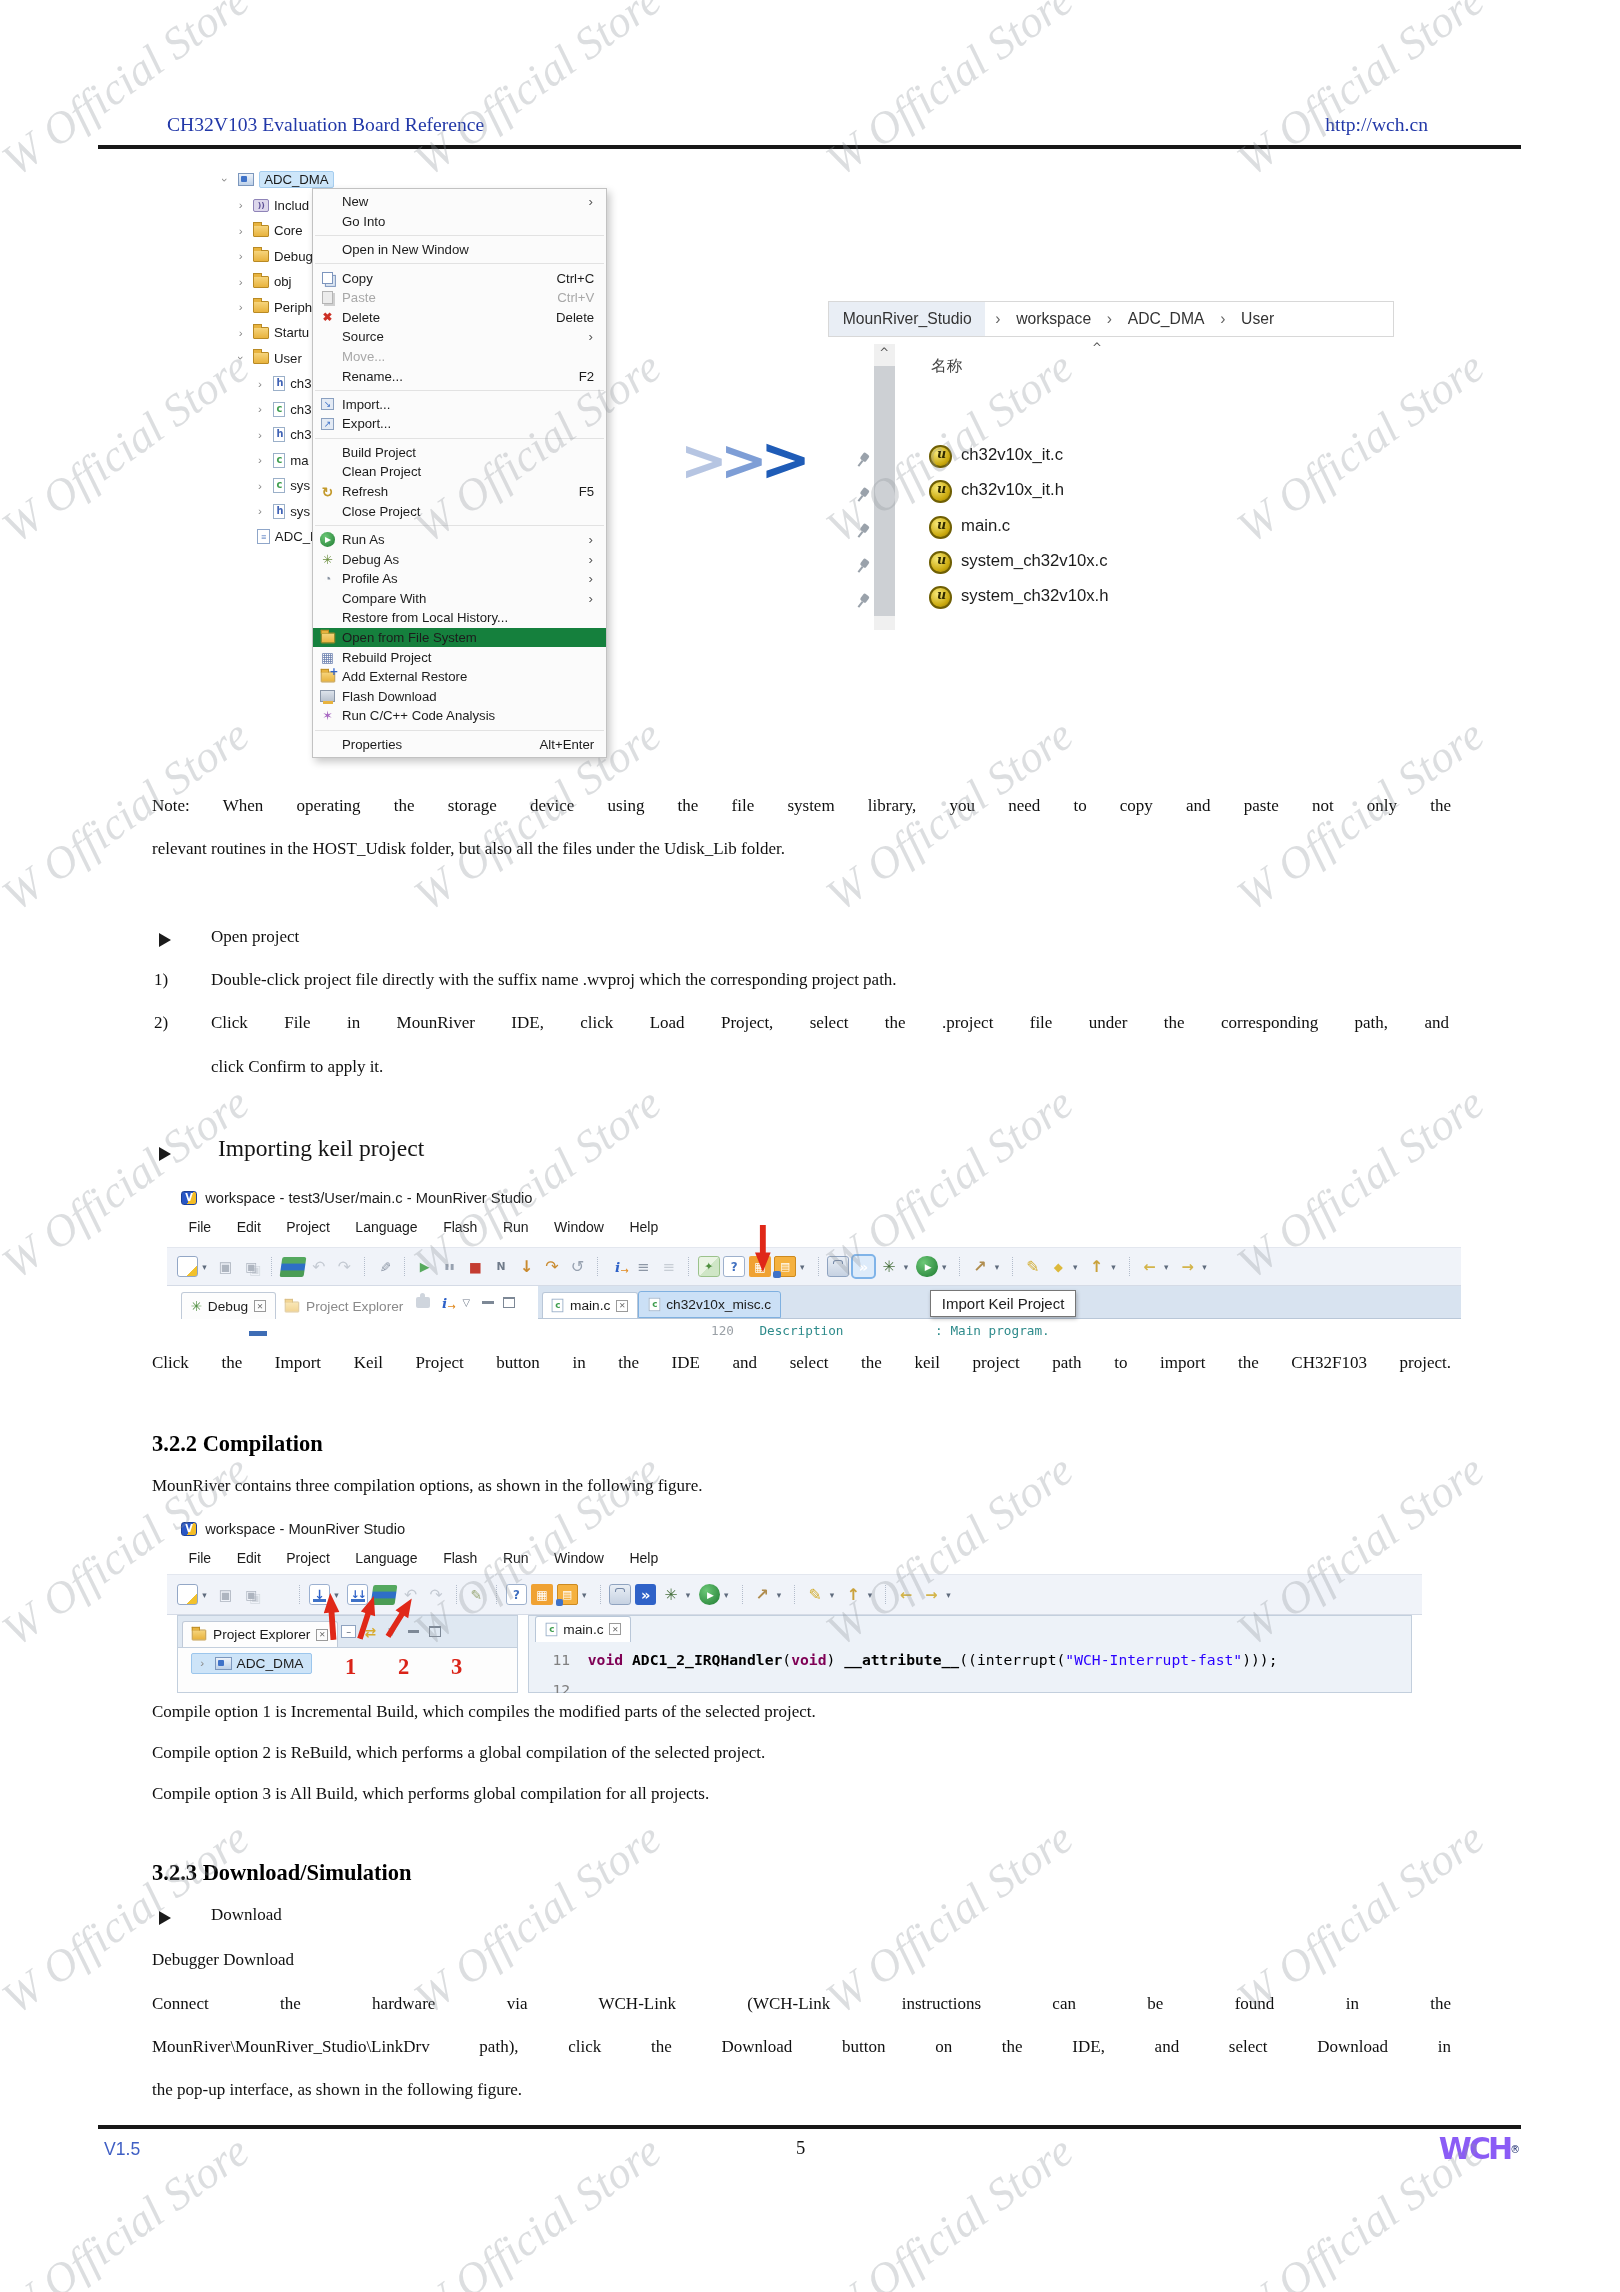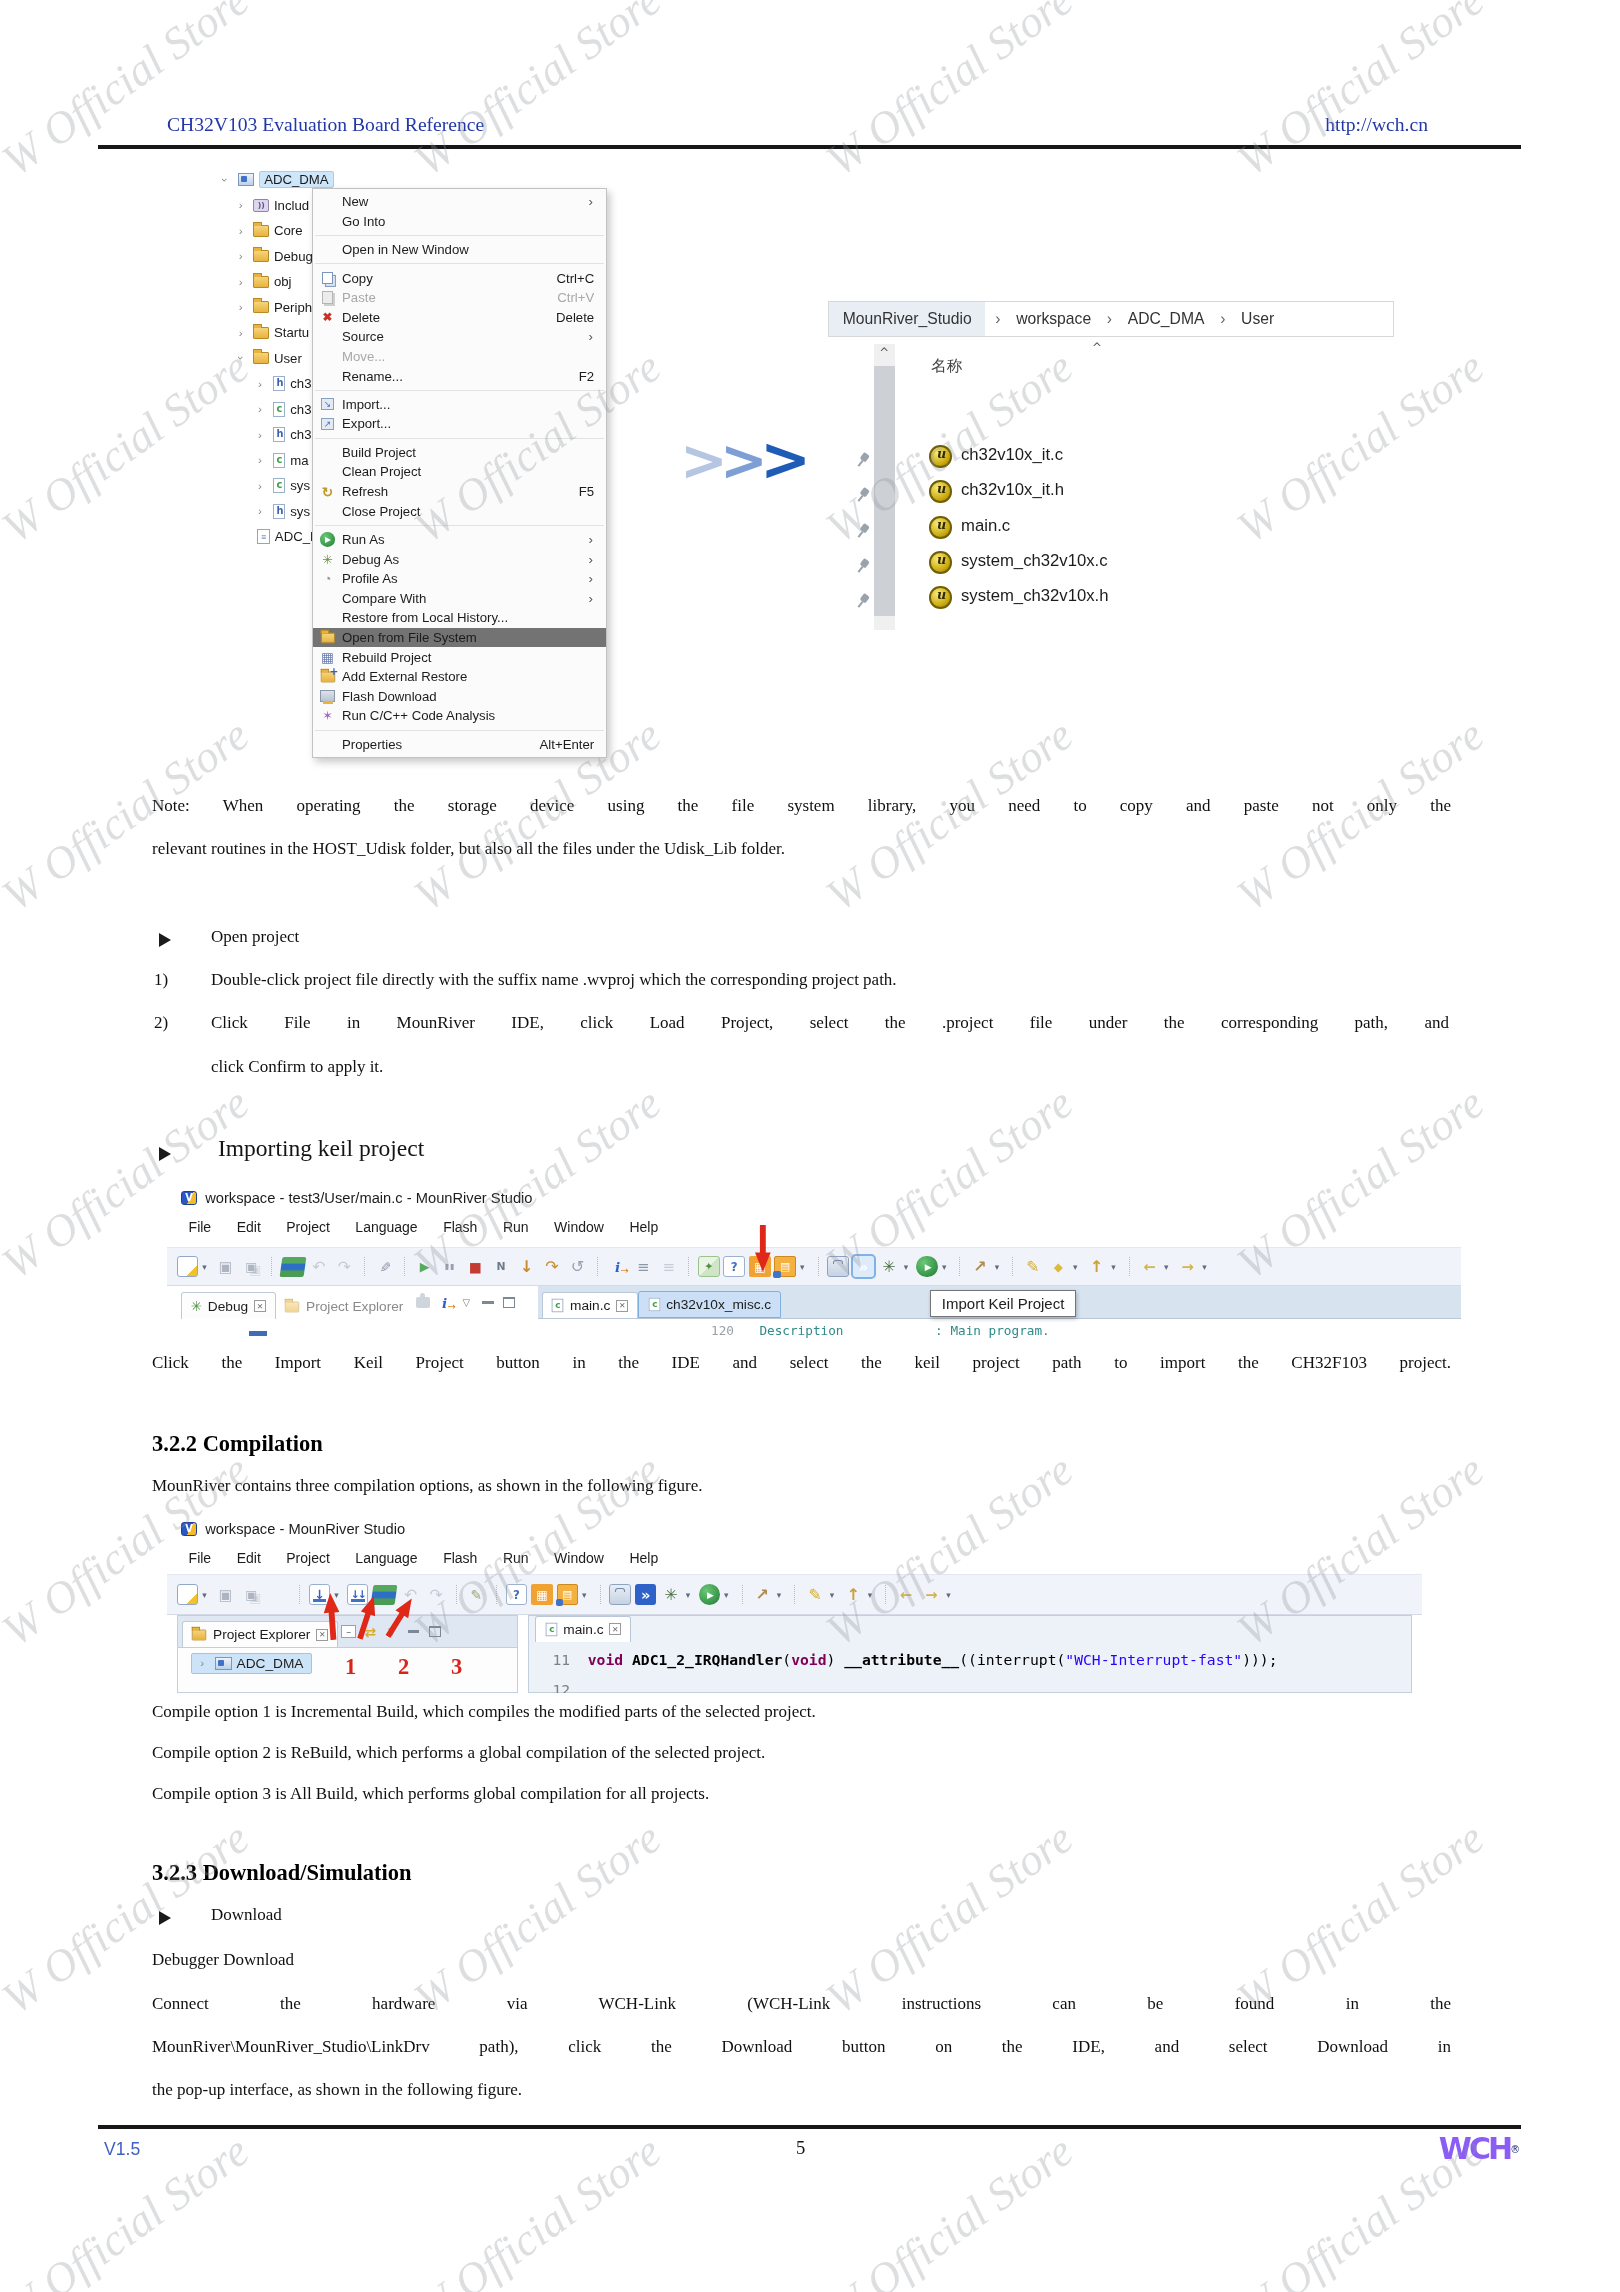--- a/index.html
+++ b/index.html
@@ -31,21 +31,21 @@
 .incic{width:15.7px;height:12.7px;background:#ddd7ec;border:1px solid #8f84b8;border-radius:2px;color:#5d4f96;font:bold 7.8px "DejaVu Sans";display:flex;align-items:center;justify-content:center;flex:none}
 .incic::before{content:"))"}
 .cfc,.hf{width:12.7px;height:14.7px;background:#fff;border:1px solid #9bb0c9;position:relative;font:bold 9.8px "DejaVu Sans";flex:none}
 .cfc::before{content:"c";color:#3f9e4f;position:absolute;left:2.9px;top:0}
 .hf::before{content:"h";color:#3f62b5;position:absolute;left:2.9px;top:0}
 .docic{width:12.7px;height:14.7px;background:#fff;border:1px solid #8fa6c9;color:#7d9bd0;font-size:8.8px;display:flex;align-items:center;justify-content:center;flex:none}
 .docic::before{content:"≡"}
 
 .ctxmenu{width:295px;background:#fbfbfb;border:1px solid #c2c2c2;box-shadow:2.9px 3.9px 7.8px rgba(0,0,0,.22);padding:2.9px 0;font:13.2px "Liberation Sans",sans-serif;color:#1c1c1c;z-index:3}
 .mi{height:19.6px;display:flex;align-items:center}
-.mi.sel{background:#737373}
+.mi.sel{background:#15803d}
 .mi.dis .mil,.mi.dis .mis{color:#a8a8a8}
 .mic{width:29px;display:flex;justify-content:center;flex:none}
 .mil{flex:1;white-space:nowrap}
 .mis{margin-right:11.8px;white-space:nowrap}
 .mia{width:17.6px;color:#555;flex:none}
 .mia::before{content:"›"}
 .msep{height:1px;background:#e2e2e2;margin:3.9px 2px}
 .ic-del::before{content:"✖";color:#cc3126;font-size:11.8px;font-weight:bold}
 .ic-copy{width:10.8px;height:12.7px;background:#fff;border:1px solid #7d95bd;box-shadow:2.9px 2.9px 0 -1px #dce6f2,2.9px 2.9px 0 0 #7d95bd}
 .ic-paste{width:10.8px;height:12.7px;background:#ececec;border:1px solid #b5b5b5;box-shadow:2px 2px 0 0 #cfcfcf}

